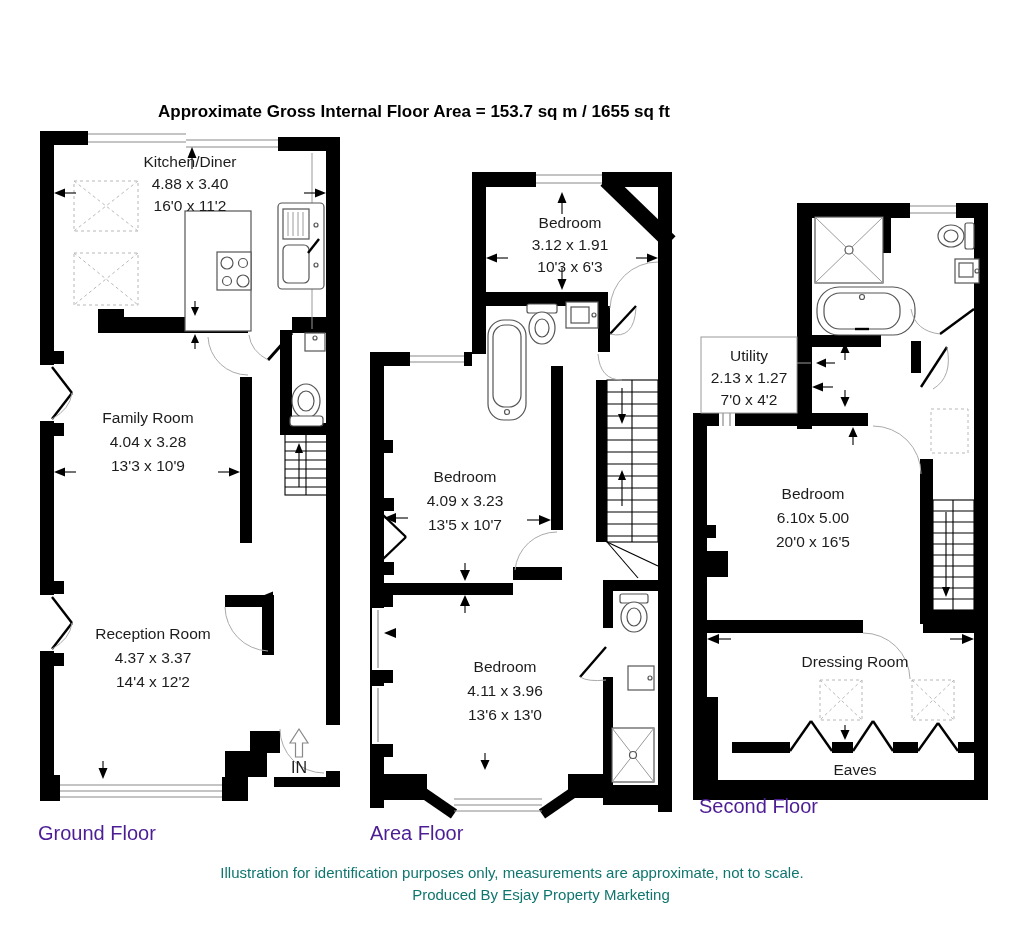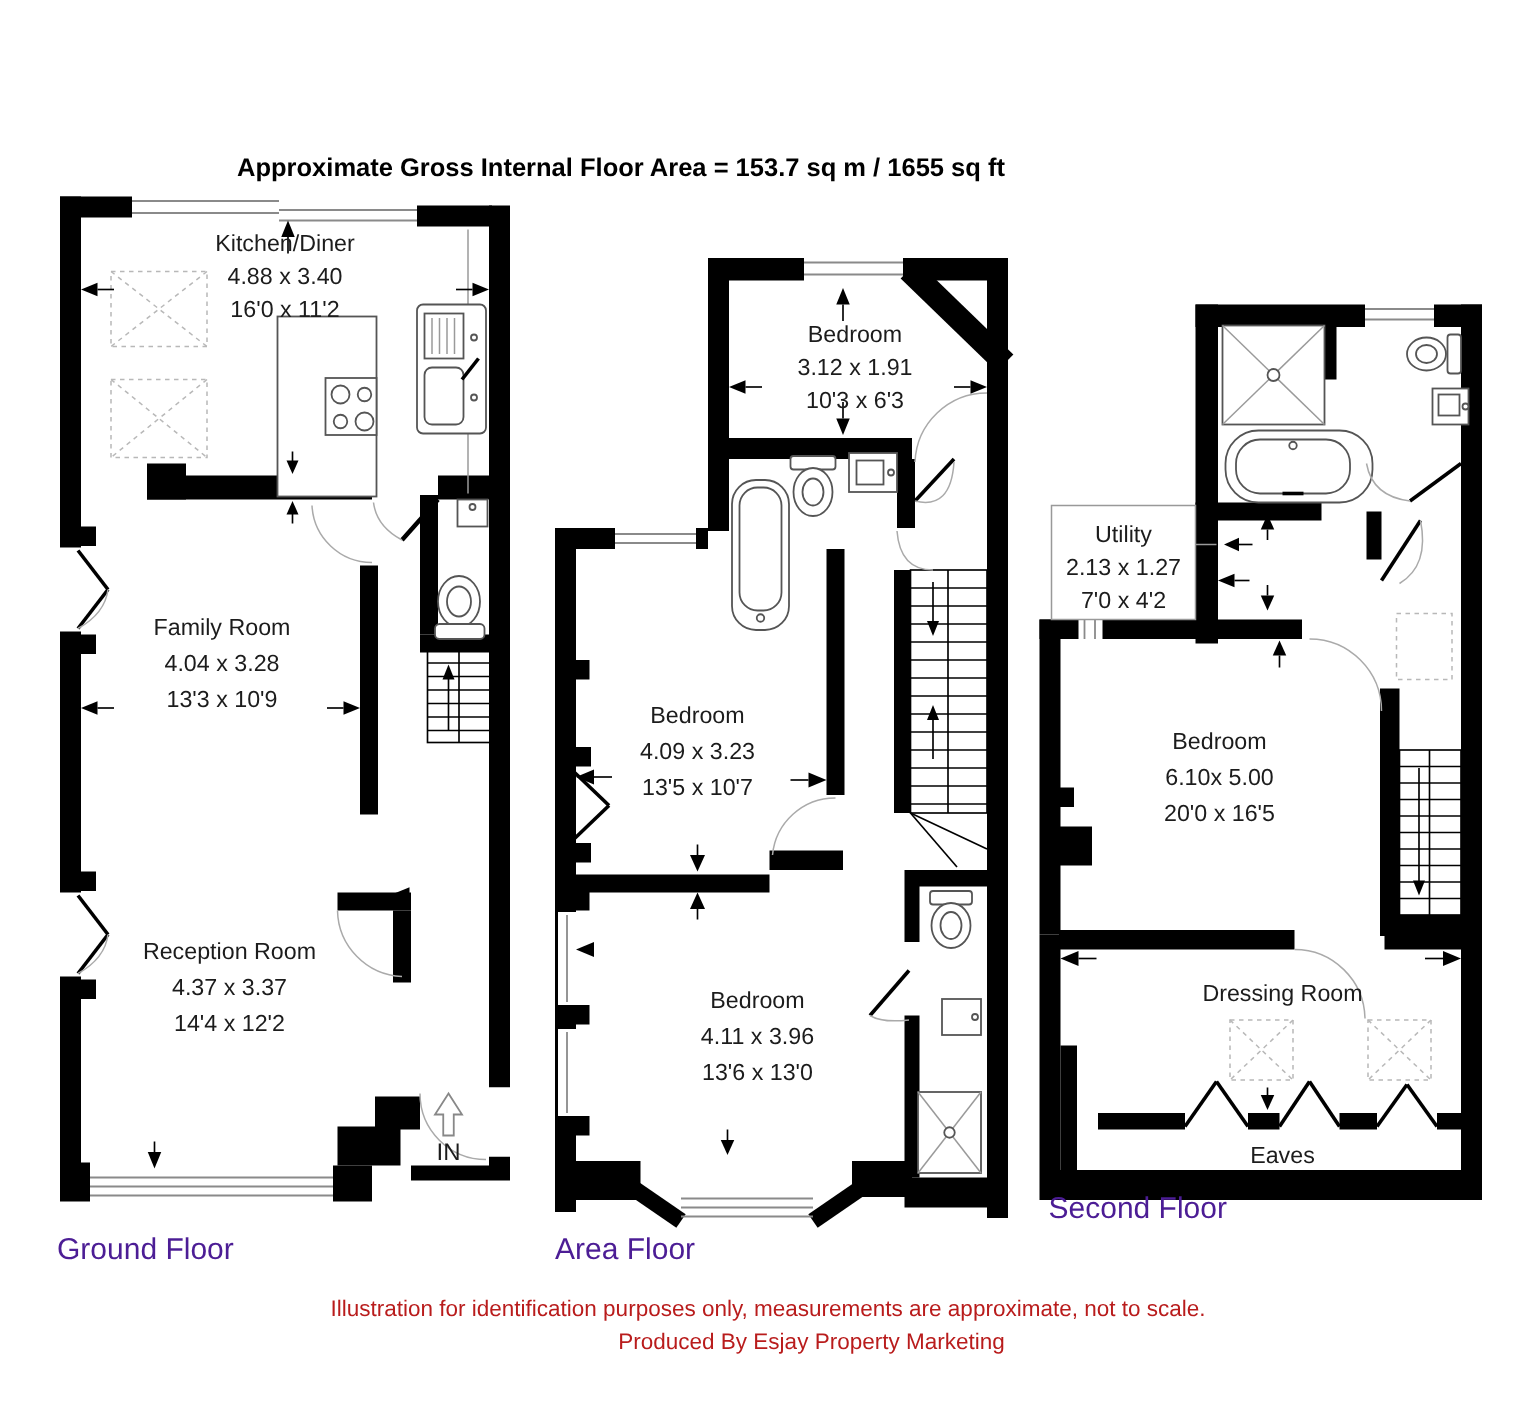--- a/index.html
+++ b/index.html
@@ -1,21 +1,21 @@
 <!DOCTYPE html>
 <html><head>
 <meta charset="utf-8">
 <style>
   html,body{margin:0;padding:0;background:#fff;}
   #stage{position:relative;width:1024px;height:938px;background:#fff;overflow:hidden;
          font-family:"Liberation Sans",sans-serif;color:#111;}
   .abs{position:absolute;}
   #title{left:0;top:74px;width:828px;text-align:center;font-size:17px;font-weight:bold;color:#000;margin-top:28px;}
   .floorlabel{font-size:20px;color:#4c1d95;}
-  #footer1,#footer2{left:0;width:1024px;text-align:center;color:#b91c1c;}
+  #footer1,#footer2{left:0;width:1024px;text-align:center;color:#0f766e;}
   #footer1{top:864px;font-size:15px;}
   #footer2{top:886px;font-size:15px;margin-left:29px;}
   svg{position:absolute;overflow:visible;}
   .w{fill:#000;stroke:none;}
   .win{stroke:#8a8a8a;stroke-width:1.2;fill:none;}
   .thin{stroke:#9a9a9a;stroke-width:1;fill:none;}
   .fx{fill:#fff;stroke:#555;stroke-width:1.2;}
   .dsh{fill:none;stroke:#b8b8b8;stroke-width:1;stroke-dasharray:3,3;}
   .leaf{stroke:#000;stroke-width:3;fill:none;}
   .leaf2{stroke:#000;stroke-width:2.4;fill:none;}

